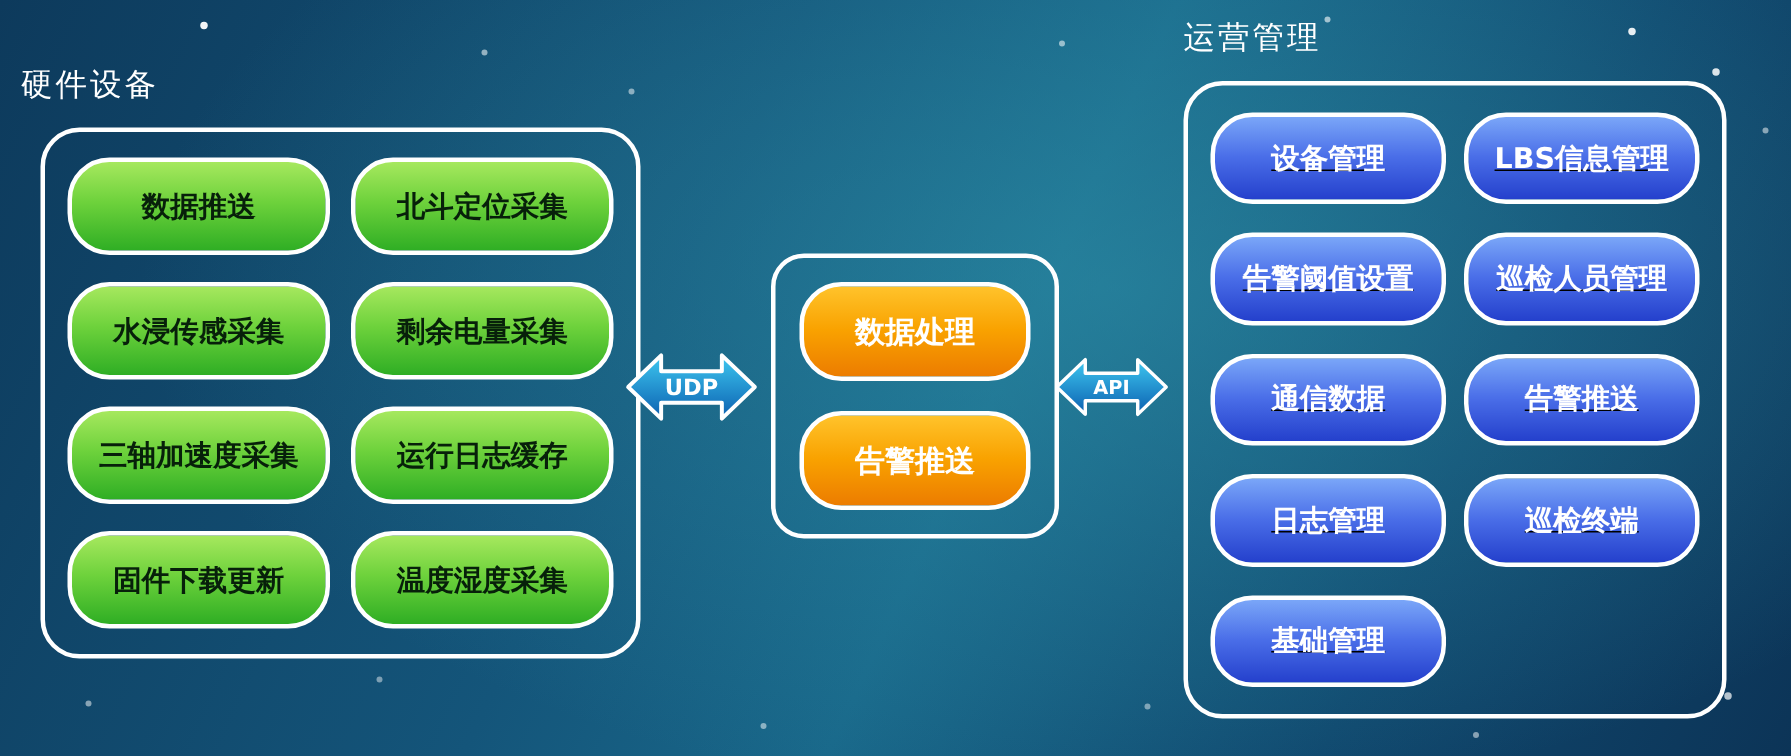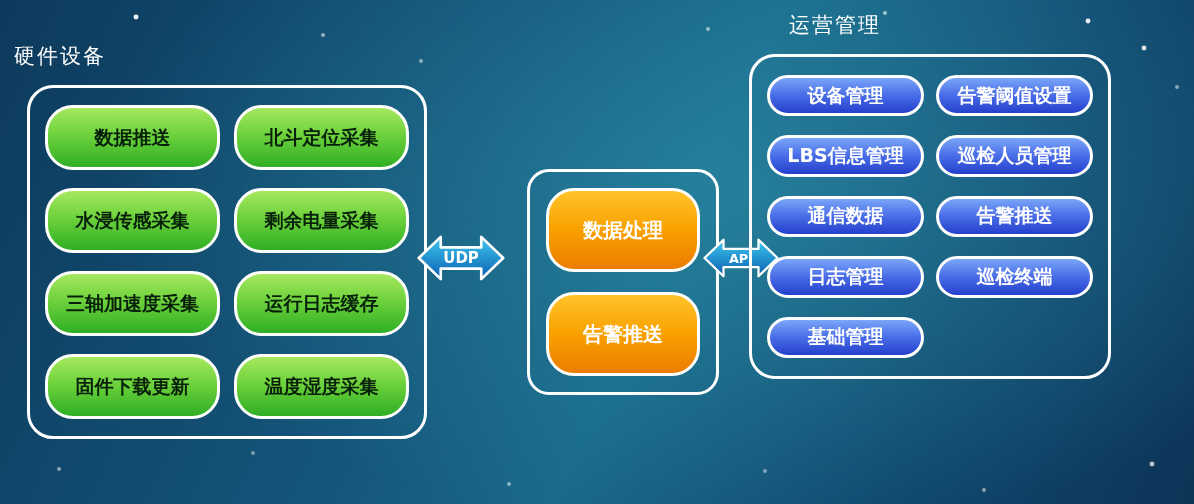--- a/index.html
+++ b/index.html
@@ -83,30 +83,30 @@
   .hardware-panel { left: 14px; top: 85px; width: 400px; height: 354px; margin-left: 13px; }
   .hardware-grid {
     grid-template-columns: 1fr 1fr;
     grid-template-rows: repeat(4, 1fr);
     padding: 17px 15px;
     column-gap: 14px;
     row-gap: 18px;
   }
   
   .cloud-title { left: 505px; top: 132px; width: 192px; }
-  .cloud-panel { left: 527px; top: 169px; width: 192px; height: 226px; border-radius: 22px; }
+  .cloud-panel { left: 514px; top: 169px; width: 192px; height: 190px; border-radius: 22px; }
   .cloud-grid {
     grid-template-columns: 1fr;
     grid-template-rows: 1fr 1fr;
     padding: 16px;
     row-gap: 20px;
   }
   
   .operations-title { left: 789px; top: 11px; width: 362px; }
-  .operations-panel { left: 749px; top: 54px; width: 362px; height: 325px; }
+  .operations-panel { left: 789px; top: 54px; width: 362px; height: 425px; text-decoration: underline; }
   .operations-grid {
     grid-template-columns: 1fr 1fr;
     grid-template-rows: repeat(5, 1fr);
     padding: 18px 15px;
     column-gap: 12px;
     row-gap: 19px;
   }
   .arrow { position: absolute; overflow: visible; }
   .arrow-udp { left: 417px; top: 226px; width: 88px; height: 64px; }
   .arrow-api { left: 703px; top: 226px; width: 76px; height: 64px; }
@@ -156,22 +156,22 @@
 
   <svg class="arrow arrow-api" viewBox="0 0 100 70">
     <polygon points="2,35 27,11 27,23 73,23 73,11 98,35 73,59 73,47 27,47 27,59" fill="url(#arrowGrad)" stroke="#ffffff" stroke-width="3" stroke-linejoin="round"></polygon>
     <text x="50" y="41" text-anchor="middle" font-size="17">API</text>
   </svg>
 
   <div class="panel-title operations-title">运营管理</div>
   <div class="panel operations-panel">
     <div class="grid operations-grid">
       <div class="node blue">设备管理</div>
+      <div class="node blue">LBS信息管理</div>
       <div class="node blue">告警阈值设置</div>
-      <div class="node blue">LBS信息管理</div>
       <div class="node blue">巡检人员管理</div>
       <div class="node blue">通信数据</div>
       <div class="node blue">告警推送</div>
       <div class="node blue">日志管理</div>
       <div class="node blue">巡检终端</div>
       <div class="node blue">基础管理</div>
     </div>
   </div>
 </div>
 

